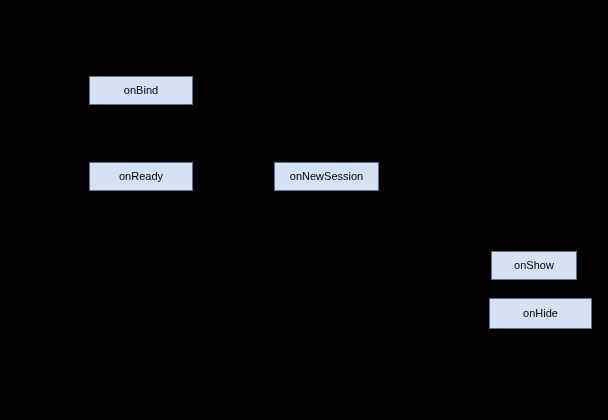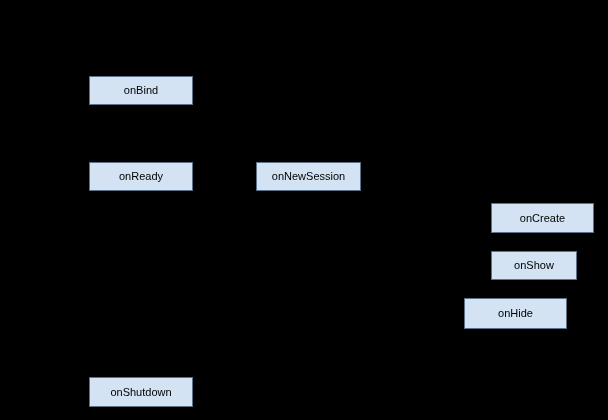--- a/index.html
+++ b/index.html
@@ -29,40 +29,38 @@
     display: flex;
     align-items: center;
     justify-content: center;
     white-space: nowrap;
     width: 104px;
     height: 29px;
   }
   
   .pos-onbind       { left: 89px;  top: 76px;  }
   .pos-onready      { left: 89px;  top: 118px; margin-top: 44px; }
-  .pos-onnewsession { left: 256px; top: 162px; width: 105px; }
+  .pos-onnewsession { left: 274px; top: 162px; width: 105px; }
   .pos-oncreate     { left: 491px; top: 203px; width: 103px; height: 30px; }
   .pos-onshow       { left: 491px; top: 251px; width: 86px; }
-  .pos-onhide       { left: 464px; top: 298px; width: 103px; height: 31px; }
+  .pos-onhide       { left: 489px; top: 298px; width: 103px; height: 31px; }
   .pos-onshutdown   { left: 89px;  top: 377px; height: 30px; }
   .pos-ondestroy    { left: 491px; top: 377px; width: 103px; height: 30px; }
 </style>
 </head>
 <body>
 
 <div class="canvas">
 
   <div class="node pos-onbind">onBind</div>
 
   <div class="node pos-onready">onReady</div>
 
   <div class="node pos-onnewsession">onNewSession</div>
 
-  <div class="node pos-oncreate">onCreate</div>
 
   <div class="node pos-onshow">onShow</div>
 
   <div class="node pos-onhide">onHide</div>
 
-  <div class="node pos-onshutdown">onShutdown</div>
 
 
 </div>
 
 </body></html>

